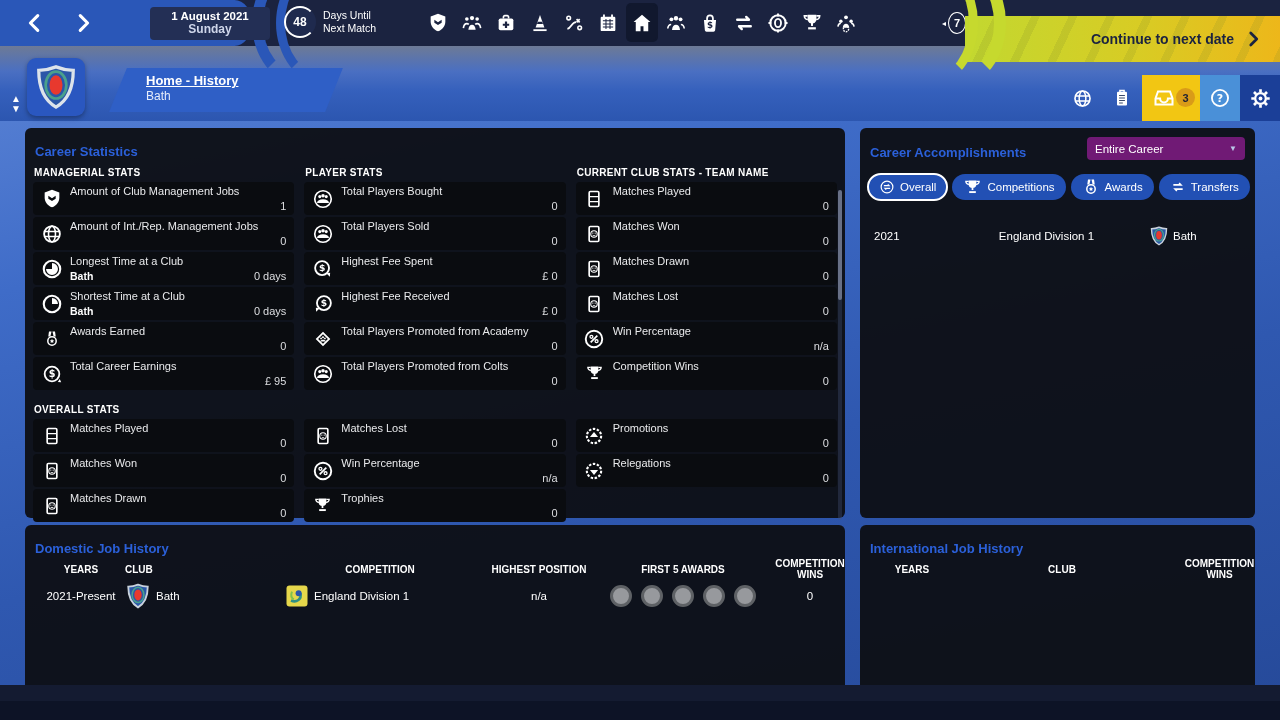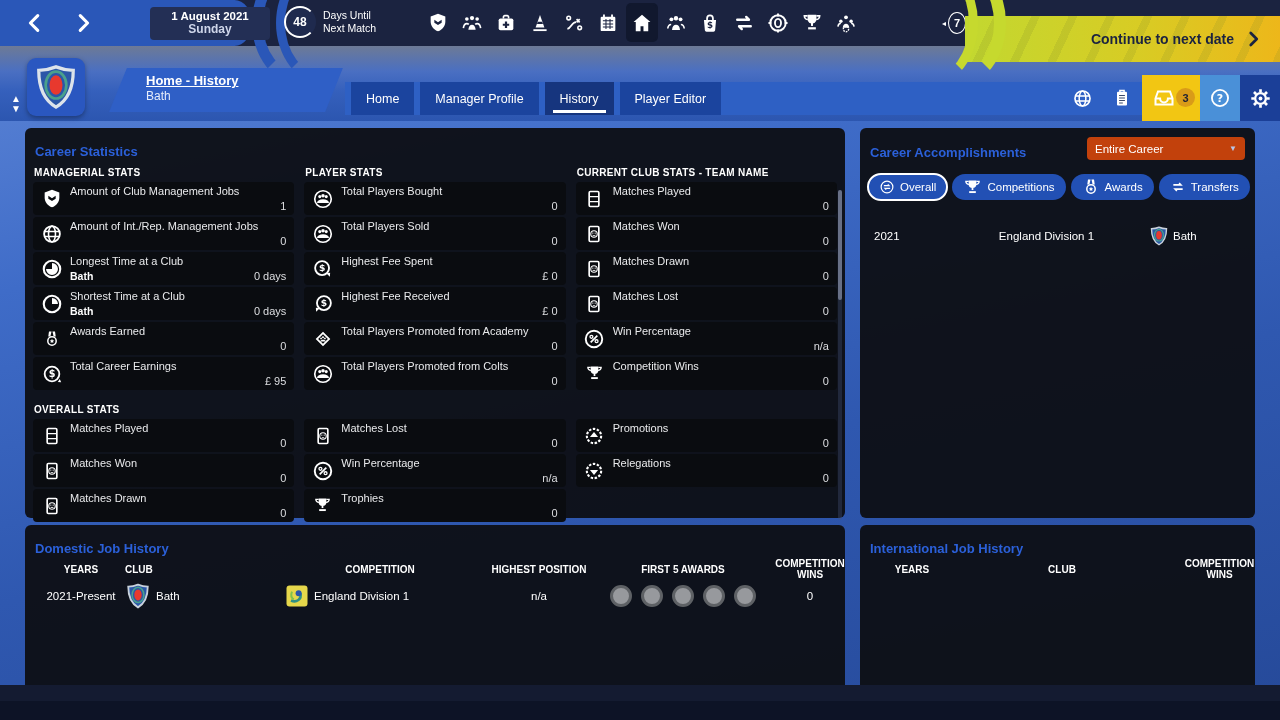--- a/index.html
+++ b/index.html
@@ -92,21 +92,21 @@
   .s-body { flex:1; display:flex; flex-direction:column; justify-content:space-between; padding:3px 8px 3px 0; min-width:0; }
   .s-l1 { color:#e9eaec; font-size:11px; white-space:nowrap; overflow:hidden; }
   .s-l2 { display:flex; justify-content:space-between; align-items:flex-end; }
   .s-sub { color:#fff; font-size:10.5px; font-weight:bold; }
   .s-val { color:#dddee1; font-size:11px; margin-left:auto; }
   .cs-scroll { position:absolute; right:3px; top:62px; width:4px; height:330px; background:rgba(70,82,120,.35); border-radius:2px; }
   .cs-thumb { width:4px; height:110px; background:rgba(190,200,225,.45); border-radius:2px; }
 
   
   .acc-head { display:flex; justify-content:space-between; align-items:flex-end; padding:9px 10px 0 10px; }
-  .acc-filter { width:158px; height:23px; background:#c2410c; border:none; border-radius:4px; color:#fff;
+  .acc-filter { width:158px; height:23px; background:#701a75; border:none; border-radius:4px; color:#fff;
     font-size:11.5px; text-align:left; padding:0 8px; cursor:pointer; display:flex; align-items:center;
     justify-content:space-between; font-family:"Liberation Sans", sans-serif; }
   .acc-filter .car { font-size:8px; color:#b9c6e8; }
   .acc-tabs { display:flex; gap:5px; padding:14px 0 0 8px; }
   .acc-tab { display:flex; align-items:center; gap:5px; background:#2250b4; border:none; border-radius:13px;
     color:#fff; font-size:11.5px; height:26px; padding:0 11px; cursor:pointer; font-family:"Liberation Sans", sans-serif; }
   .acc-tab.active { outline:2px solid #fff; outline-offset:-1px; }
   .acc-row { display:flex; align-items:center; color:#fff; font-size:11.5px; padding:0 14px; height:24px; margin-top:24px; }
   .acc-year { width:70px; }
   .acc-comp { flex:1; text-align:center; }
@@ -281,26 +281,20 @@
       <svg viewBox="0 0 24 24" width="46" height="46">
         <path d="M12 1.5c3 1.2 6 1.8 9 1.8 0 7.5-1.6 15-9 19.2C4.6 18.3 3 10.8 3 3.3c3 0 6-.6 9-1.8Z" fill="#2b57a8" stroke="#dce3ea" stroke-width="1.7"></path>
         <ellipse cx="12" cy="11" rx="5.4" ry="7" fill="none" stroke="#4aa08c" stroke-width="1.4"></ellipse>
         <ellipse cx="12" cy="11" rx="3.4" ry="5.1" fill="#e8392e"></ellipse>
       </svg>
     </button>
     <div class="titlebanner">
       <div class="t1">Home - History</div>
       <div class="t2">Bath</div>
     </div>
-    <div class="tabstrip" id="tabs">
-        <button class="tab">Home</button>
-        <button class="tab">Manager Profile</button>
-        <button class="tab active">History</button>
-        <button class="tab">Player Editor</button>
-      </div>
     <div class="sb-icons">
       <button class="sb-btn plain">
         <svg viewBox="0 0 24 24" width="21" height="21">
             <circle cx="12" cy="12" r="8.6" fill="none" stroke="#fff" stroke-width="1.9"></circle>
             <ellipse cx="12" cy="12" rx="3.8" ry="8.6" fill="none" stroke="#fff" stroke-width="1.7"></ellipse>
             <path d="M4 9.2h16M4 14.8h16" stroke="#fff" stroke-width="1.7"></path>
           </svg>
       </button>
       <button class="sb-btn plain">
         <svg viewBox="0 0 24 24" width="20" height="20">

